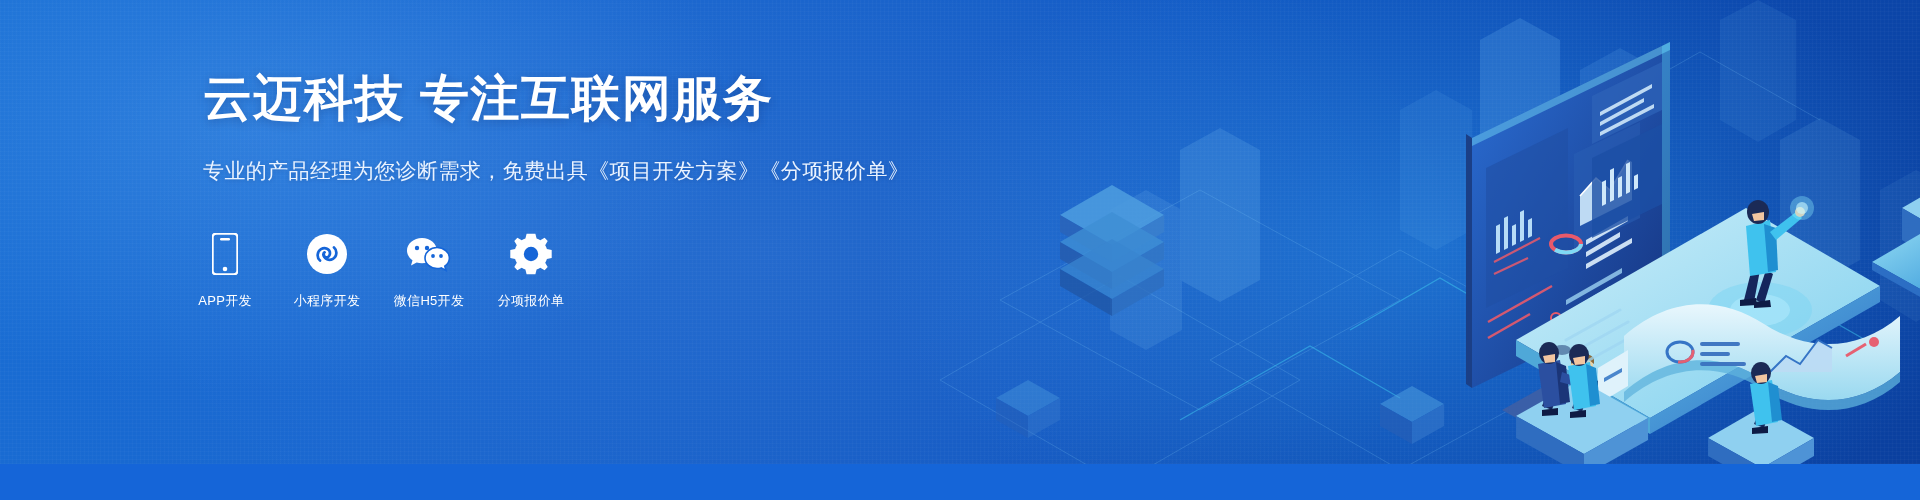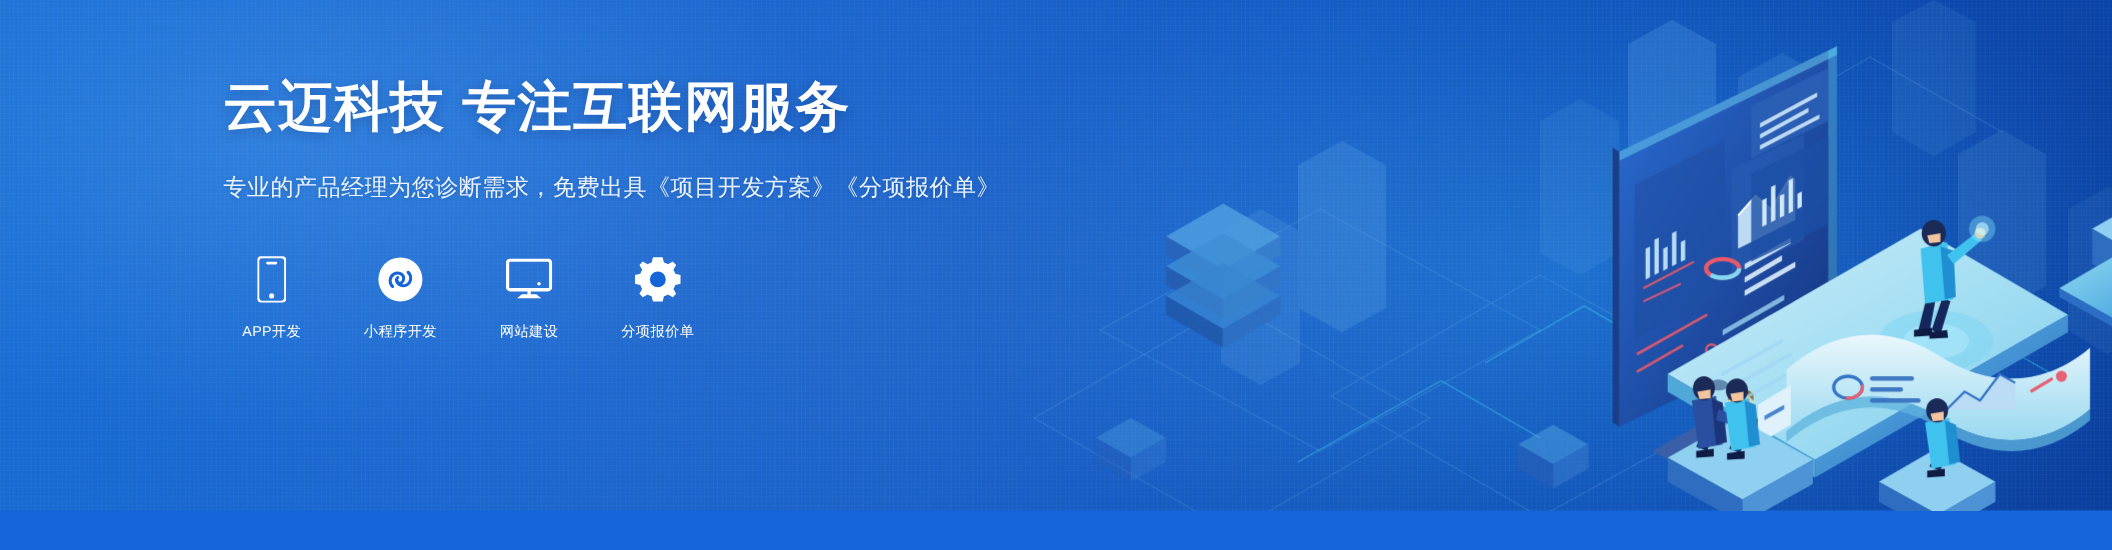--- a/index.html
+++ b/index.html
@@ -51,22 +51,22 @@
     font-size:21px;
     color:#eaf3ff;
     line-height:1.62;
     letter-spacing:0.4px;
     white-space:nowrap;
     text-shadow:0 1px 4px rgba(0,25,80,0.18);
   }
 
   
   .services {
-    position:absolute; left:211px; top:232px;
-    display:flex; align-items:center; gap:45px;
+    position:absolute; left:189px; top:232px;
+    display:flex; align-items:center; gap:30px;
   }
   .svc { width:72px; display:flex; flex-direction:column; align-items:center; }
   .svc-ico {
     height:44px; width:100%;
     display:flex; align-items:center; justify-content:center;
     margin-bottom:16px;
   }
   .svc-ico svg { display:block; }
   .svc-label {
     font-size:13px; color:#ffffff; white-space:nowrap;
@@ -420,32 +420,37 @@
       <span class="svc-ico">
         <svg width="42" height="42" viewBox="0 0 42 42">
           <circle cx="21" cy="21" r="20" fill="#ffffff"></circle>
           <path d="M14 27.5 C10.5 24.5 11 18.5 15 16.2 C19 13.9 24 16 24 20 C24 23.2 21.4 25.2 19 24.2 C16.9 23.3 16.8 20.3 18.6 19.3" fill="none" stroke="#1565d8" stroke-width="2.7" stroke-linecap="round"></path>
           <path d="M28 14.5 C31.5 17.5 31 23.5 27 25.8 C23 28.1 18 26 18 22" fill="none" stroke="#1565d8" stroke-width="2.7" stroke-linecap="round"></path>
         </svg>
       </span>
       <span class="svc-label">小程序开发</span>
     </div>
 
-
     <div class="svc">
       <span class="svc-ico">
-        <svg width="42" height="38" viewBox="0 0 42 38">
-          <rect x="1.4" y="1.4" width="39.2" height="27" rx="2.6" fill="none" stroke="#ffffff" stroke-width="3"></rect>
-          <circle cx="30" cy="23" r="1.6" fill="#ffffff"></circle>
-          <path d="M21 28.4 L21 33" stroke="#ffffff" stroke-width="3"></path>
-          <path d="M10 36.2 L32 36.2 L27.5 32.4 L14.5 32.4 Z" fill="#ffffff"></path>
+        <svg width="46" height="40" viewBox="0 0 46 40">
+          <path d="M16 4 C7.7 4 1 9.6 1 16.5 C1 20.4 3.1 23.9 6.5 26.2 L5 31.5 L10.7 28.6
+                   C12.3 29.1 14.1 29.3 16 29.3 C24.3 29.3 31 23.7 31 16.8 C31 9.9 24.3 4 16 4 Z" fill="#ffffff"></path>
+          <circle cx="11" cy="14" r="2.2" fill="#1565d8"></circle>
+          <circle cx="21" cy="14" r="2.2" fill="#1565d8"></circle>
+          <path d="M31 13.5 C24.4 13.5 19 18.2 19 24 C19 29.8 24.4 34.5 31 34.5
+                   C32.5 34.5 33.9 34.3 35.2 33.9 L40 36.5 L38.8 32.1
+                   C41.6 30.2 43.4 27.3 43.4 24 C43.4 18.2 37.6 13.5 31 13.5 Z" fill="#ffffff" stroke="#1565d8" stroke-width="1.6"></path>
+          <circle cx="27" cy="22" r="1.9" fill="#1565d8"></circle>
+          <circle cx="35" cy="22" r="1.9" fill="#1565d8"></circle>
         </svg>
       </span>
-      <span class="svc-label">网站建设</span>
+      <span class="svc-label">微信H5开发</span>
     </div>
+
 
     <div class="svc">
       <span class="svc-ico">
         <svg width="42" height="42" viewBox="0 0 42 42">
           <path d="M21 0.8 L25.4 0.8 L26.6 5.6 C27.9 6 29.2 6.6 30.3 7.3 L34.6 4.8 L37.7 7.9
                    L35.2 12.2 C35.9 13.3 36.5 14.6 36.9 15.9 L41.7 17.1 L41.7 21.5 L41.7 24.9
                    L36.9 26.1 C36.5 27.4 35.9 28.7 35.2 29.8 L37.7 34.1 L34.6 37.2 L30.3 34.7
                    C29.2 35.4 27.9 36 26.6 36.4 L25.4 41.2 L21 41.2 L16.6 41.2 L15.4 36.4
                    C14.1 36 12.8 35.4 11.7 34.7 L7.4 37.2 L4.3 34.1 L6.8 29.8
                    C6.1 28.7 5.5 27.4 5.1 26.1 L0.3 24.9 L0.3 21.5 L0.3 17.1 L5.1 15.9

